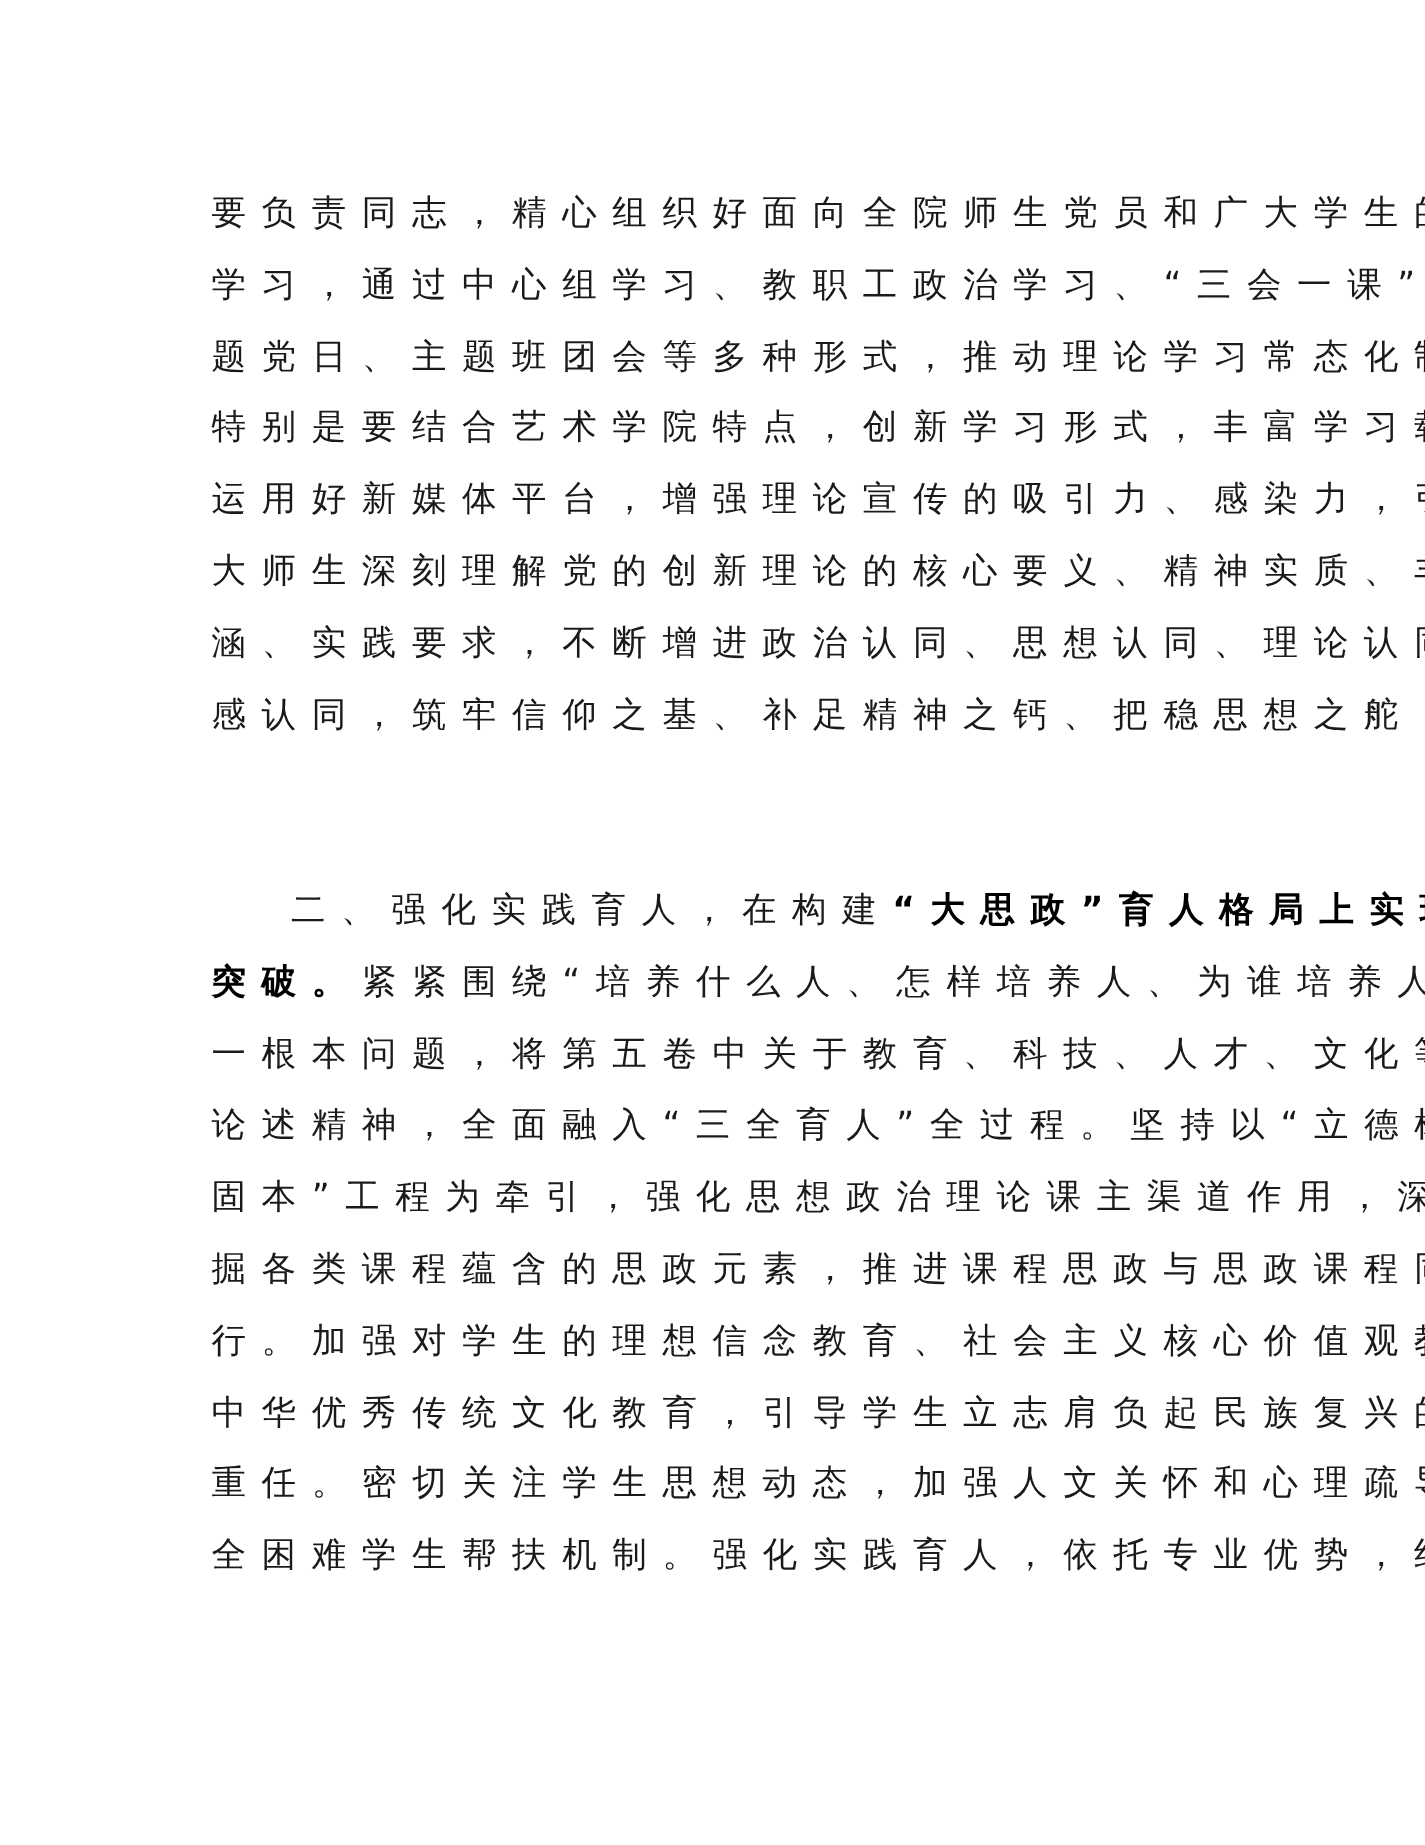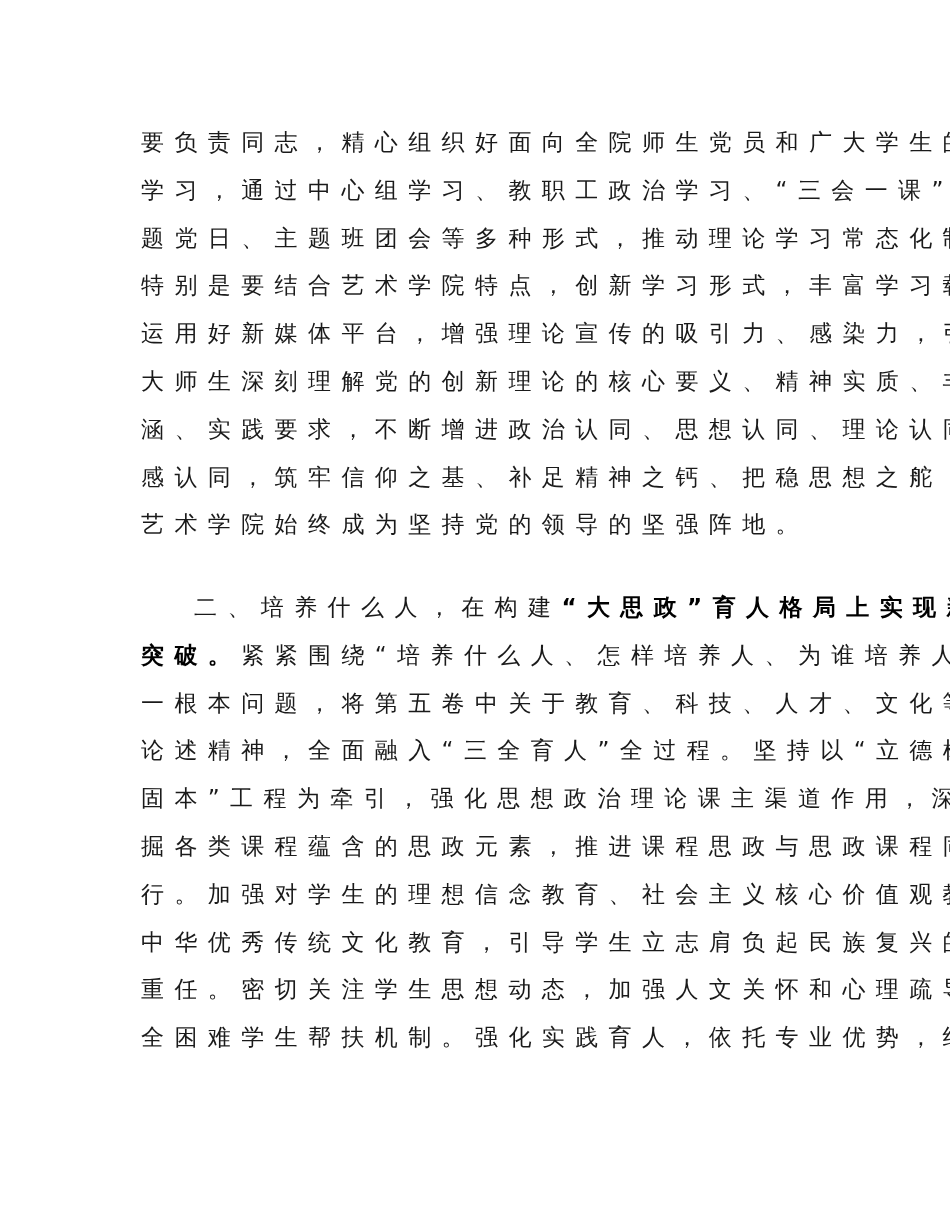--- a/index.html
+++ b/index.html
@@ -52,25 +52,24 @@
 
   <div class="text-block para-1">
     <span class="line">要负责同志，精心组织好面向全院师生党员和广大学生的理论</span>
     <span class="line">学习，通过中心组学习、教职工政治学习、“三会一课”、主</span>
     <span class="line">题党日、主题班团会等多种形式，推动理论学习常态化制度化。</span>
     <span class="line">特别是要结合艺术学院特点，创新学习形式，丰富学习载体，</span>
     <span class="line">运用好新媒体平台，增强理论宣传的吸引力、感染力，引导广</span>
     <span class="line">大师生深刻理解党的创新理论的核心要义、精神实质、丰富内</span>
     <span class="line">涵、实践要求，不断增进政治认同、思想认同、理论认同、情</span>
     <span class="line">感认同，筑牢信仰之基、补足精神之钙、把稳思想之舵，确保</span>
-    <span class="line">艺术学院始终成为坚持党的领导的坚强阵地。</span>
   </div>
 
   <div class="text-block para-2">
-    <span class="line indent"><span>二、培养什么人，在构建</span><span class="bold">“大思政”育人格局上实现新</span></span>
+    <span class="line indent"><span>二、强化实践育人，在构建</span><span class="bold">“大思政”育人格局上实现新</span></span>
     <span class="line"><span class="bold">突破。</span><span>紧紧围绕“培养什么人、怎样培养人、为谁培养人”这</span></span>
     <span class="line">一根本问题，将第五卷中关于教育、科技、人才、文化等重要</span>
     <span class="line">论述精神，全面融入“三全育人”全过程。坚持以“立德树人</span>
     <span class="line">固本”工程为牵引，强化思想政治理论课主渠道作用，深入挖</span>
     <span class="line">掘各类课程蕴含的思政元素，推进课程思政与思政课程同向同</span>
     <span class="line">行。加强对学生的理想信念教育、社会主义核心价值观教育、</span>
     <span class="line">中华优秀传统文化教育，引导学生立志肩负起民族复兴的时代</span>
     <span class="line">重任。密切关注学生思想动态，加强人文关怀和心理疏导，健</span>
     <span class="line">全困难学生帮扶机制。强化实践育人，依托专业优势，组织学</span>
   </div>

